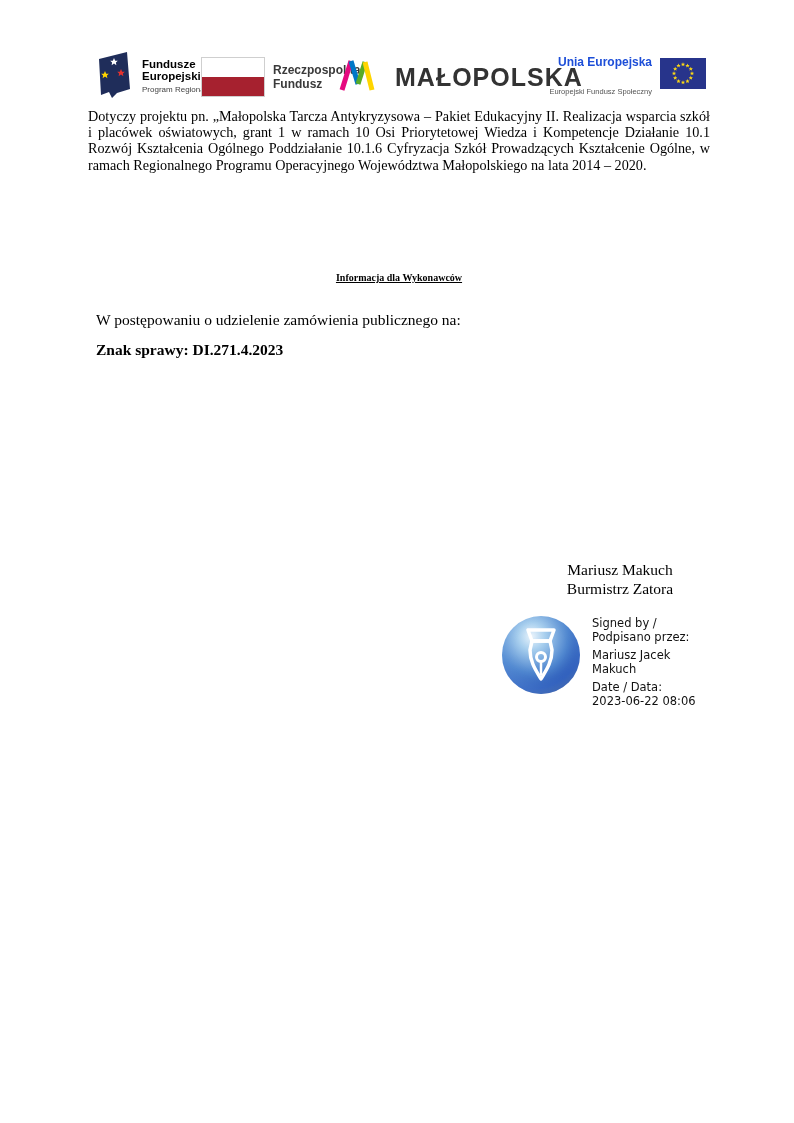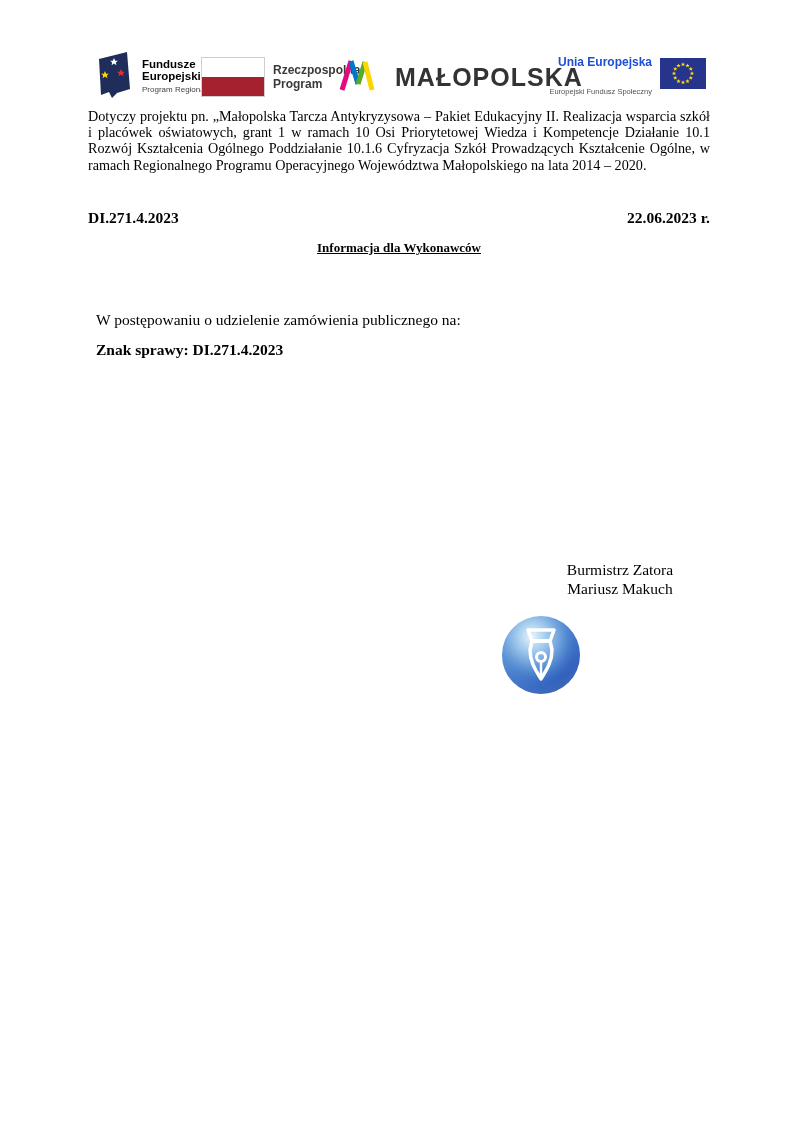--- a/index.html
+++ b/index.html
@@ -35,22 +35,22 @@
   .p-intro{
     position:absolute;top:108px;left:88px;width:622px;
     font-size:14.2px;line-height:16.2px;text-align:justify;margin:0;
   }
   .ref-row{
     position:absolute;top:209px;left:88px;width:622px;
     display:flex;justify-content:space-between;
     font-size:15.5px;font-weight:bold;
   }
   .doc-title{
-    position:absolute;top:240px;left:88px;width:622px;
-    text-align:center;font-size:13px;font-weight:bold;margin:0;
+    position:absolute;top:272px;left:88px;width:622px;
+    text-align:center;font-size:10px;font-weight:bold;margin:0;
   }
   .doc-title span{text-decoration:underline;}
   .content{
     position:absolute;top:302px;left:88px;width:622px;
     font-size:15.5px;line-height:19.6px;
   }
   .content p{margin:8px;}
   .subject{font-weight:bold;text-align:justify;}
   .case-label{font-weight:bold;margin-top:10px !important;}
   .info{margin-top:18px !important;text-indent:48px;text-align:justify;}
@@ -97,21 +97,21 @@
         <div class="t">Fundusze</div>
         <div class="t">Europejskie</div>
         <div class="s">Program Regionalny</div>
       </span>
     </div>
 
     <div class="logo logo-pl">
       <span class="pl-flag"></span>
       <span class="pl-text">
         <div>Rzeczpospolita</div>
-        <div>Program</div>
+        <div>Fundusz</div>
       </span>
     </div>
 
     <div class="logo logo-mp">
       <span>
         <svg width="38" height="38" viewBox="0 0 38 38" aria-hidden="true">
           <line x1="4" y1="34" x2="13" y2="5" stroke="#e5097f" stroke-width="5"></line>
           <line x1="13" y1="5" x2="20" y2="28" stroke="#0077c8" stroke-width="5"></line>
           <line x1="20" y1="28" x2="27" y2="6" stroke="#57ab27" stroke-width="5"></line>
           <line x1="27" y1="6" x2="34" y2="34" stroke="#ffd500" stroke-width="5"></line>
@@ -143,42 +143,52 @@
           <use href="#star-eu" transform="translate(14,15.5) scale(2.2)" fill="#f9d616"></use>
           <use href="#star-eu" transform="translate(15.2,11) scale(2.2)" fill="#f9d616"></use>
           <use href="#star-eu" transform="translate(18.5,7.71) scale(2.2)" fill="#f9d616"></use>
         </svg>
       </span>
     </div>
   </div>
 
   <p class="p-intro">Dotyczy projektu pn. „Małopolska Tarcza Antykryzysowa – Pakiet Edukacyjny II. Realizacja wsparcia szkół i placówek oświatowych, grant 1 w ramach 10 Osi Priorytetowej Wiedza i Kompetencje Działanie 10.1 Rozwój Kształcenia Ogólnego Poddziałanie 10.1.6 Cyfryzacja Szkół Prowadzących Kształcenie Ogólne, w ramach Regionalnego Programu Operacyjnego Województwa Małopolskiego na lata 2014 – 2020.</p>
 
-  <div class="ref-row">
-    <span>DI.271.4.2023</span>
-    <span>22.06.2023 r.</span>
-  </div>
 
   <h1 class="doc-title">
     <span>Informacja dla Wykonawców</span>
   </h1>
 
   <div class="content">
     <p>W postępowaniu o udzielenie zamówienia publicznego na:</p>
     <p class="case-label">Znak sprawy: DI.271.4.2023</p>
   </div>
 
   <div class="sig-serif">
+    <div>Mariusz Makuch</div>
     <div>Burmistrz Zatora</div>
-    <div>Mariusz Makuch</div>
   </div>
 
   <div class="pen-ball">
     <svg width="78" height="78" viewBox="0 0 78 78" aria-hidden="true">
       <path d="M26,14 L52,14 L48,25 L30,25 Z" fill="none" stroke="#ffffff" stroke-width="3.5" stroke-linejoin="round"></path>
       <path d="M30,25 L48,25 L50,34 C50,47 43,56 39,63 C35,56 28,47 28,34 Z" fill="none" stroke="#ffffff" stroke-width="3.5" stroke-linejoin="round"></path>
       <circle cx="39" cy="41" r="4.5" fill="none" stroke="#ffffff" stroke-width="3"></circle>
       <line x1="39" y1="46" x2="39" y2="59" stroke="#ffffff" stroke-width="2.5"></line>
     </svg>
   </div>
 
+  <div class="sig-sans">
+    <div class="grp">
+      <div>Signed by /</div>
+      <div>Podpisano przez:</div>
+    </div>
+    <div class="grp">
+      <div>Mariusz Jacek</div>
+      <div>Makuch</div>
+    </div>
+    <div class="grp">
+      <div>Date / Data:</div>
+      <div>2023-06-22 08:06</div>
+    </div>
+  </div>
 
 </div>
 
 </body></html>

